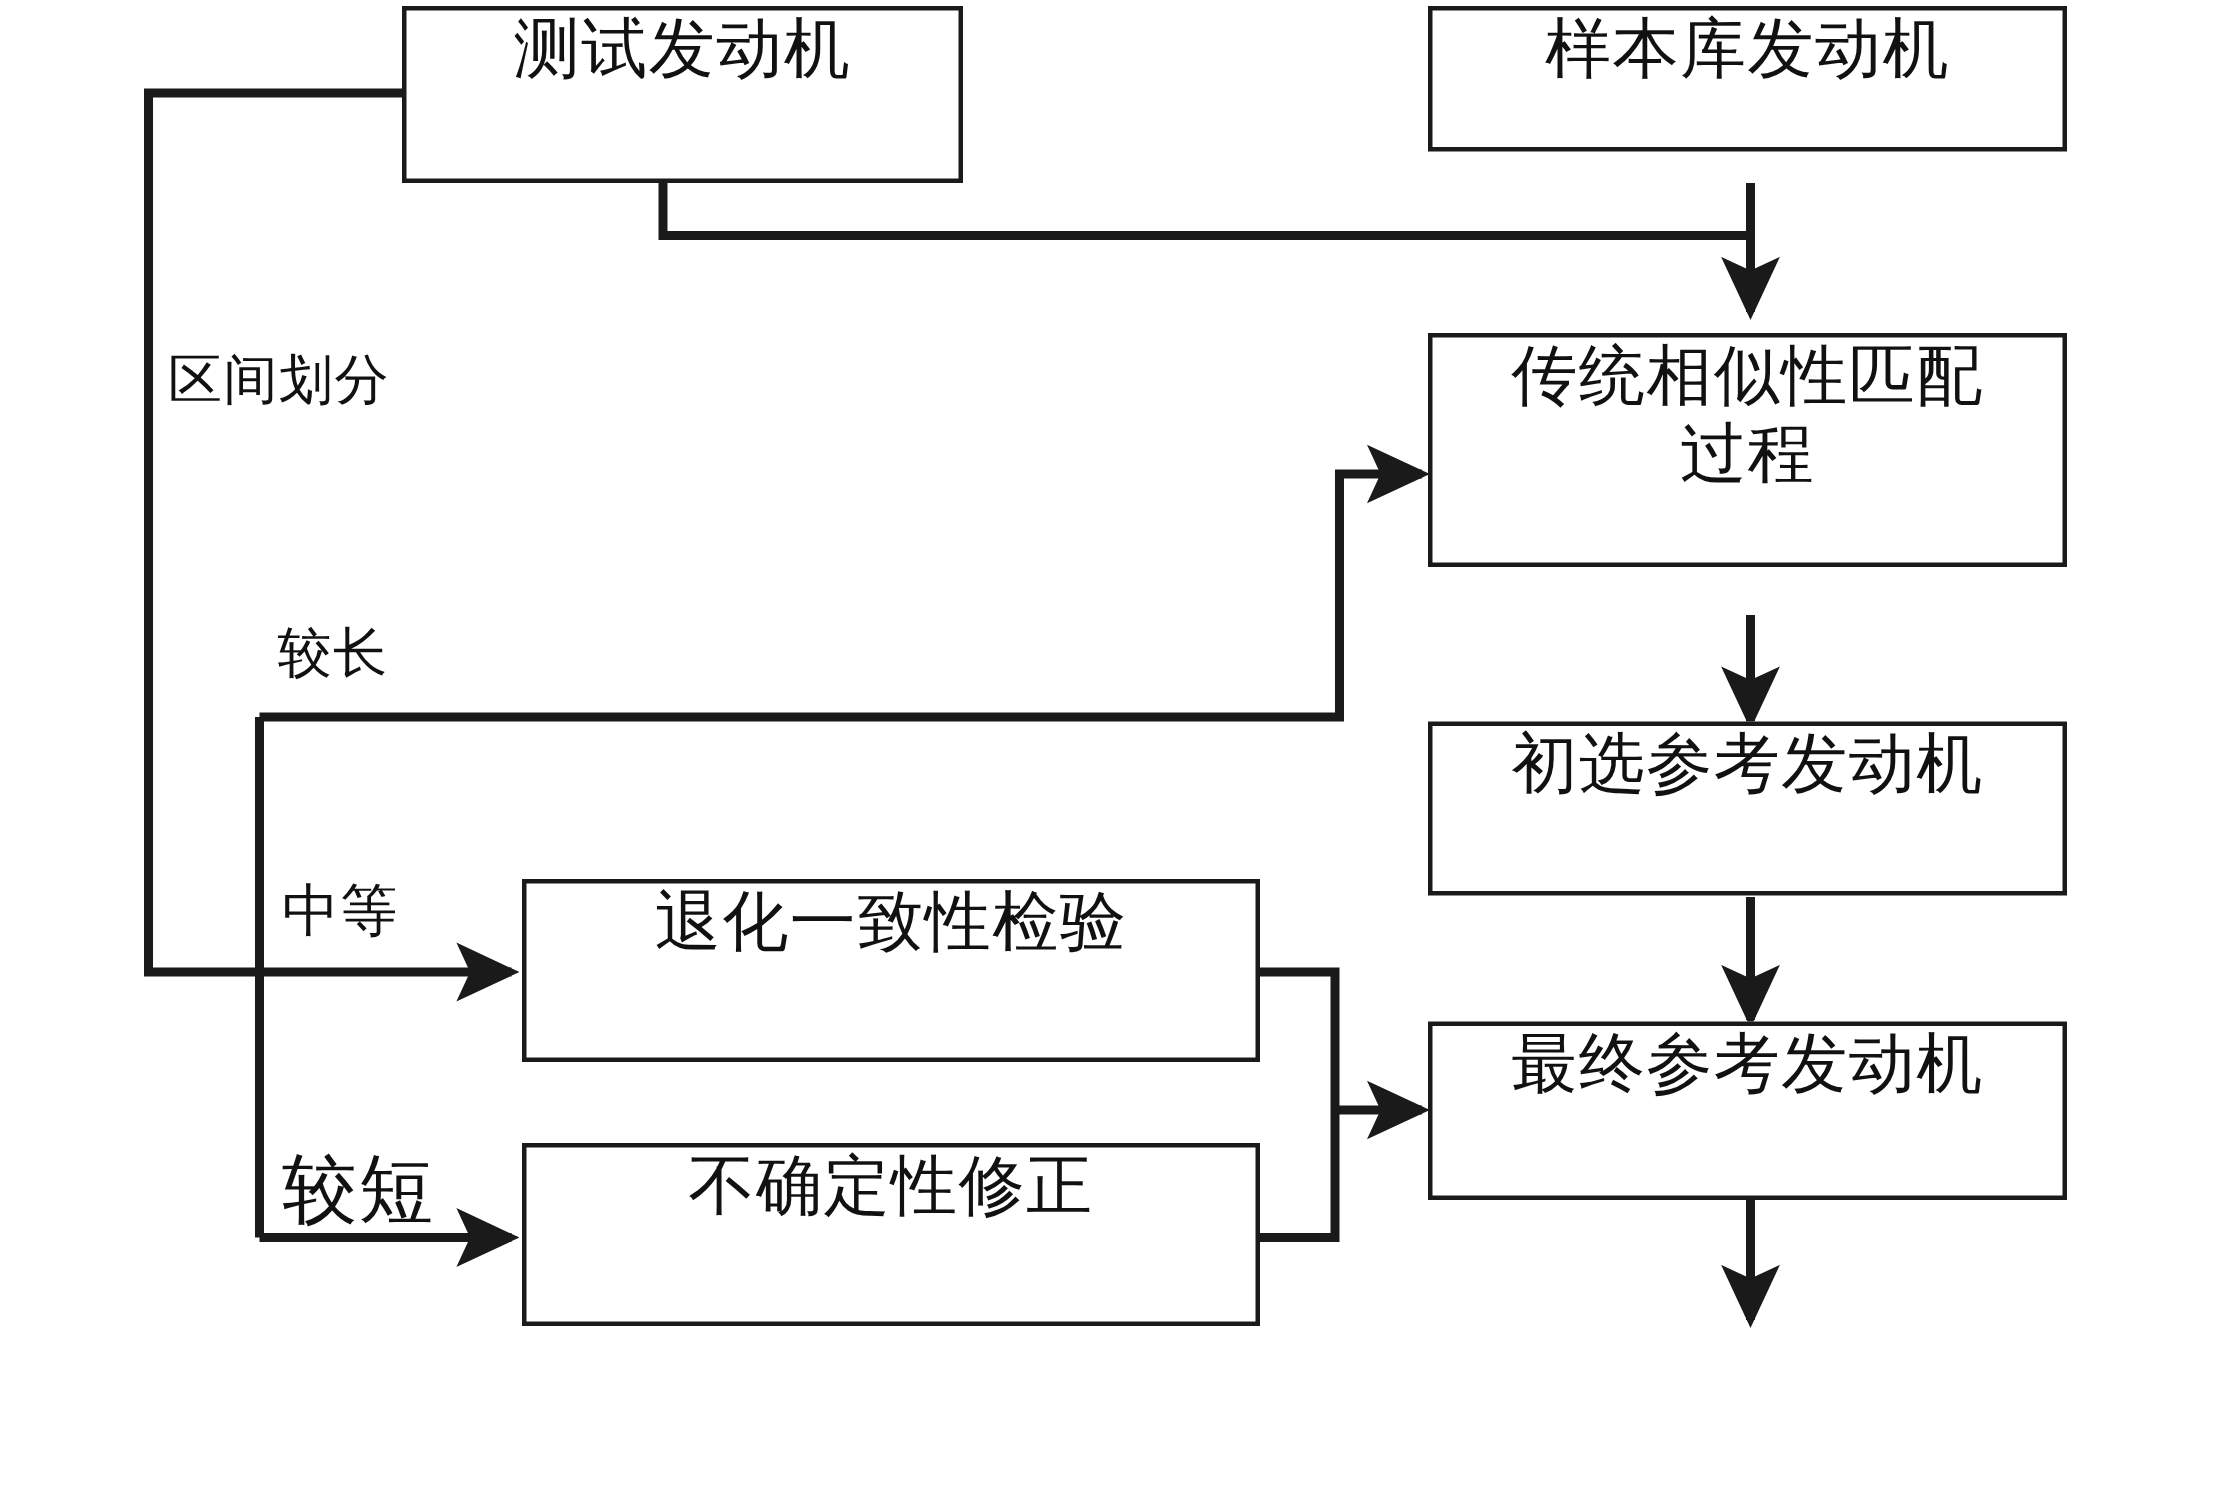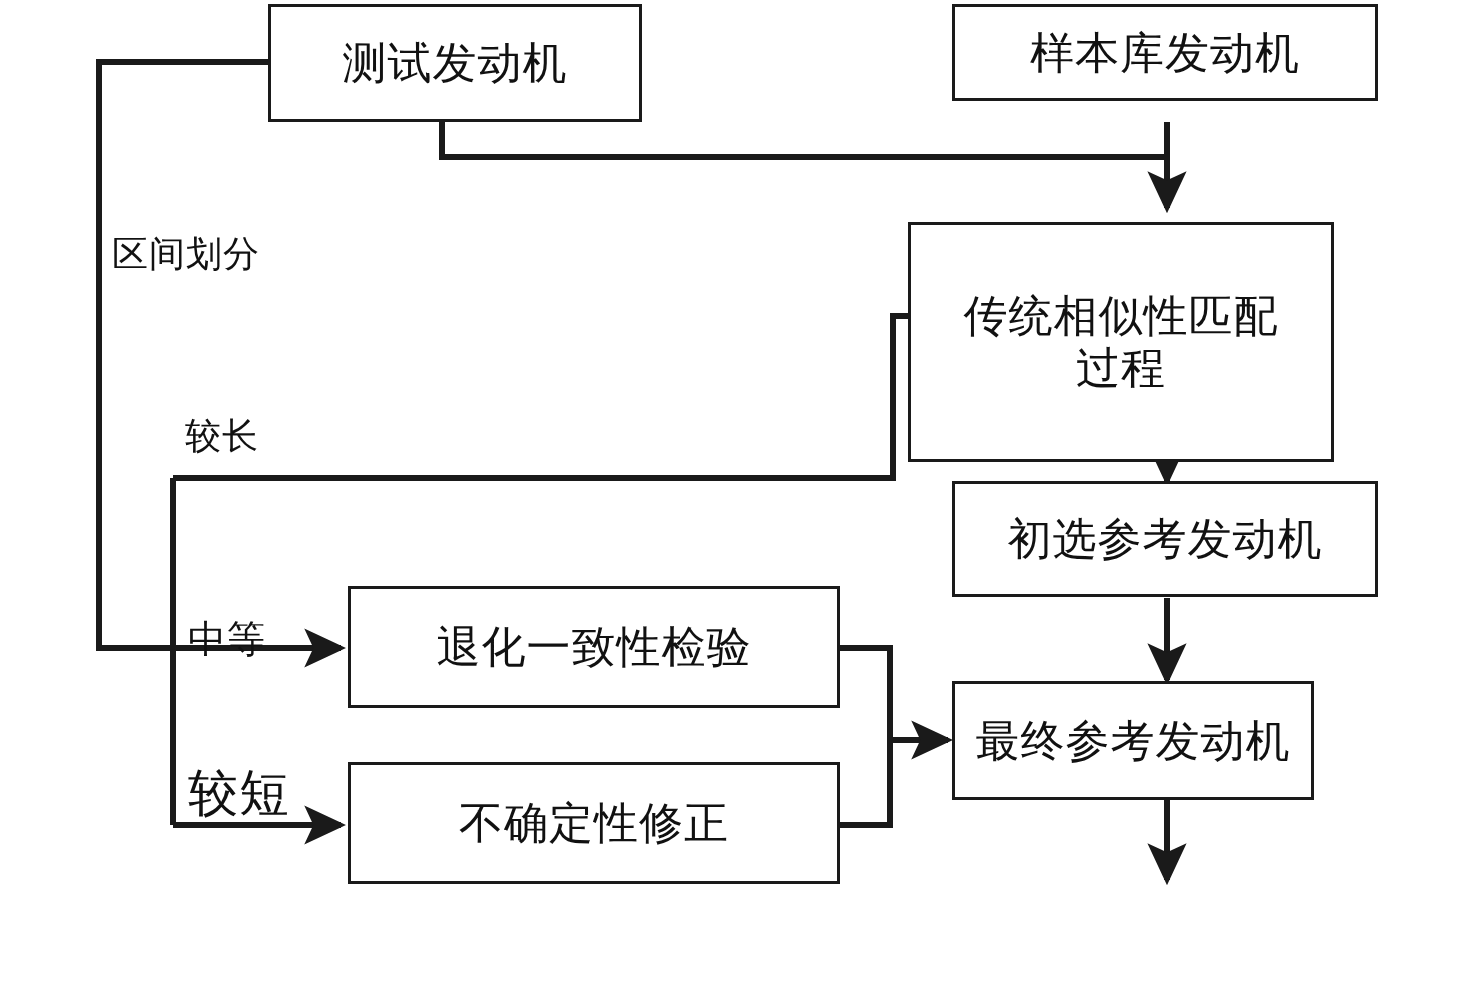--- a/index.html
+++ b/index.html
@@ -24,21 +24,21 @@
     top: 0;
     width: 1476px;
     height: 1004px;
   }
   .node {
     position: absolute;
     box-sizing: border-box;
     border: 3px solid #1a1a1a;
     background: #ffffff;
     display: flex;
-    align-items: center;
+    align-items: flex-start;
     justify-content: center;
     text-align: center;
     color: #111111;
     font-size: 44px;
     line-height: 1.18;
     letter-spacing: 1px;
     z-index: 2;
   }
   .node .node-label {
     display: block;
@@ -98,43 +98,43 @@
   </svg>
 
   <div class="node" style="left:268px; top:4px; width:374px; height:118px;">
     <span class="node-label">测试发动机</span>
   </div>
 
   <div class="node" style="left:952px; top:4px; width:426px; height:97px;">
     <span class="node-label">样本库发动机</span>
   </div>
 
-  <div class="node" style="left:908px; top:222px; width:426px; height:240px;">
+  <div class="node" style="left:952px; top:222px; width:426px; height:156px;">
     <span class="node-label">传统相似性匹配
 过程</span>
   </div>
 
   <div class="node" style="left:952px; top:481px; width:426px; height:116px;">
     <span class="node-label">初选参考发动机</span>
   </div>
 
-  <div class="node" style="left:952px; top:681px; width:362px; height:119px;">
+  <div class="node" style="left:952px; top:681px; width:426px; height:119px;">
     <span class="node-label">最终参考发动机</span>
   </div>
 
 
   <div class="node" style="left:348px; top:586px; width:492px; height:122px;">
     <span class="node-label">退化一致性检验</span>
   </div>
 
   <div class="node" style="left:348px; top:762px; width:492px; height:122px;">
     <span class="node-label">不确定性修正</span>
   </div>
 
   <div class="edge-label" style="left:112px; top:236px;">区间划分</div>
 
   <div class="edge-label" style="left:185px; top:418px;">较长</div>
 
-  <div class="edge-label" style="left:188px; top:588px; font-size:38px;margin-top:32px;">中等</div>
+  <div class="edge-label" style="left:188px; top:588px; font-size:38px;">中等</div>
 
   <div class="edge-label" style="left:188px; top:768px; font-size:50px;">较短</div>
 
 </div>
 
 </body></html>

